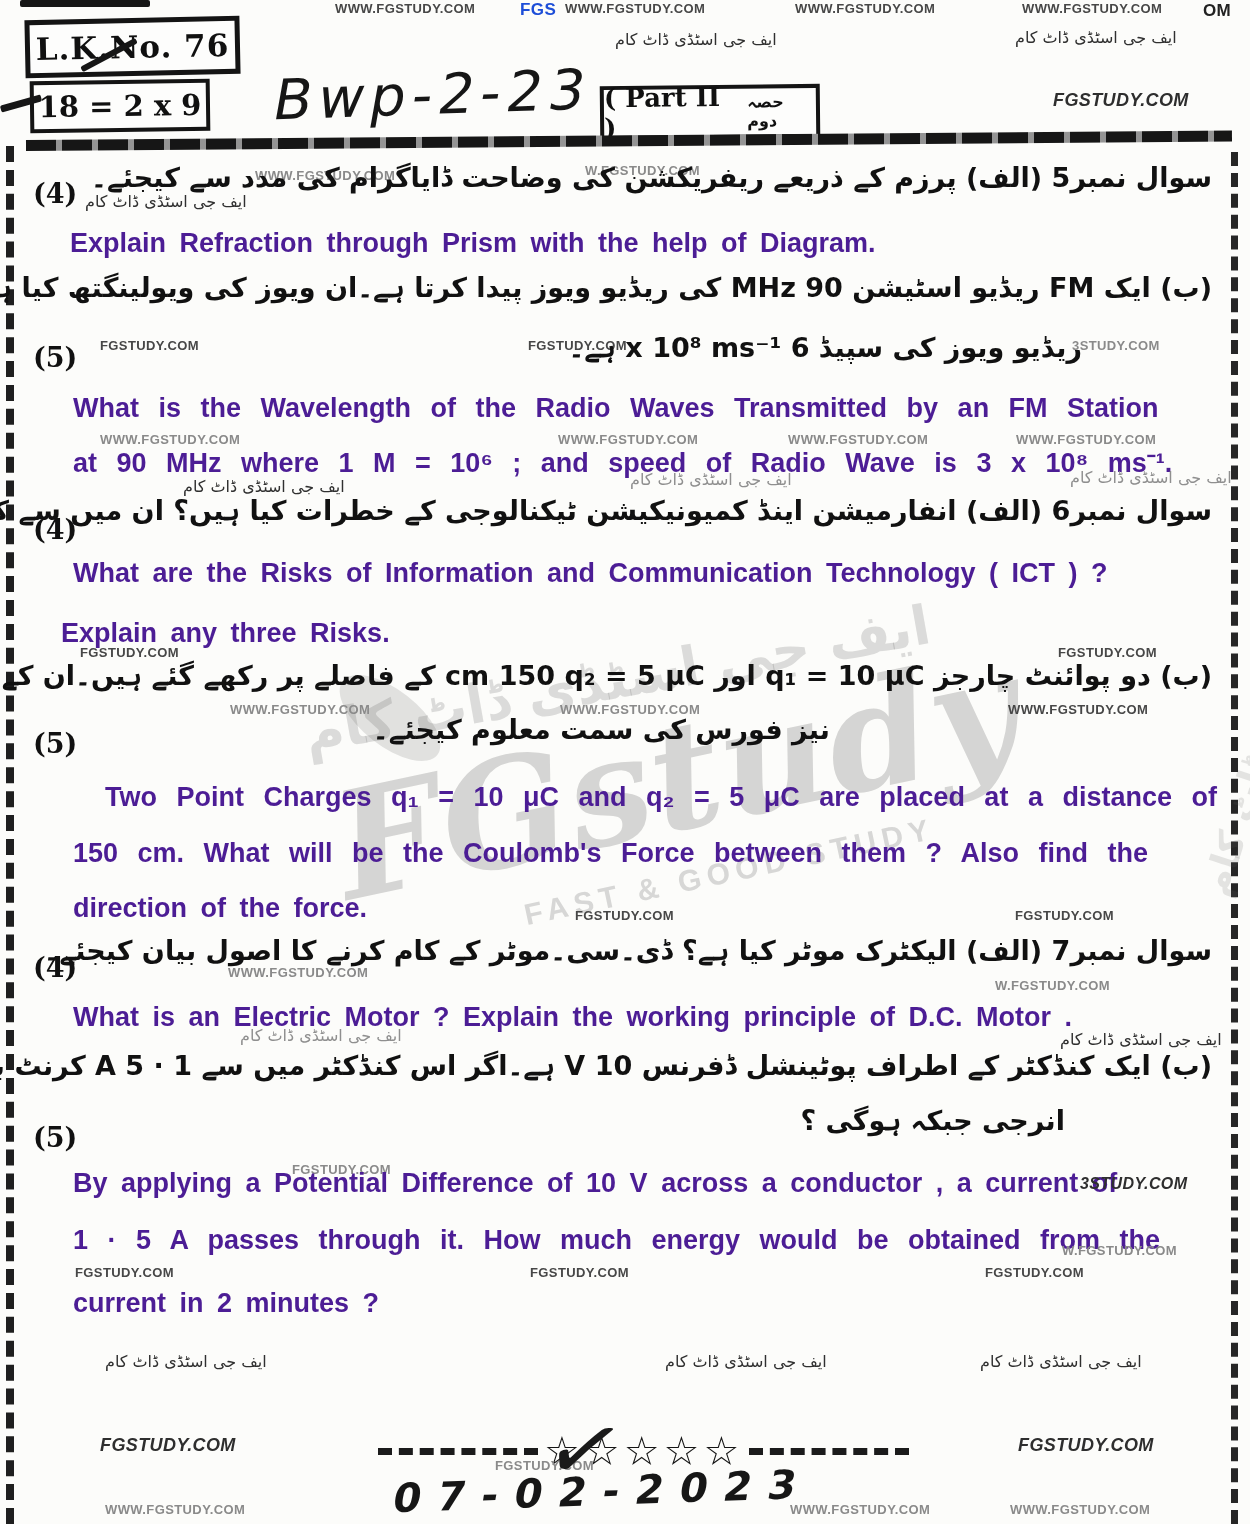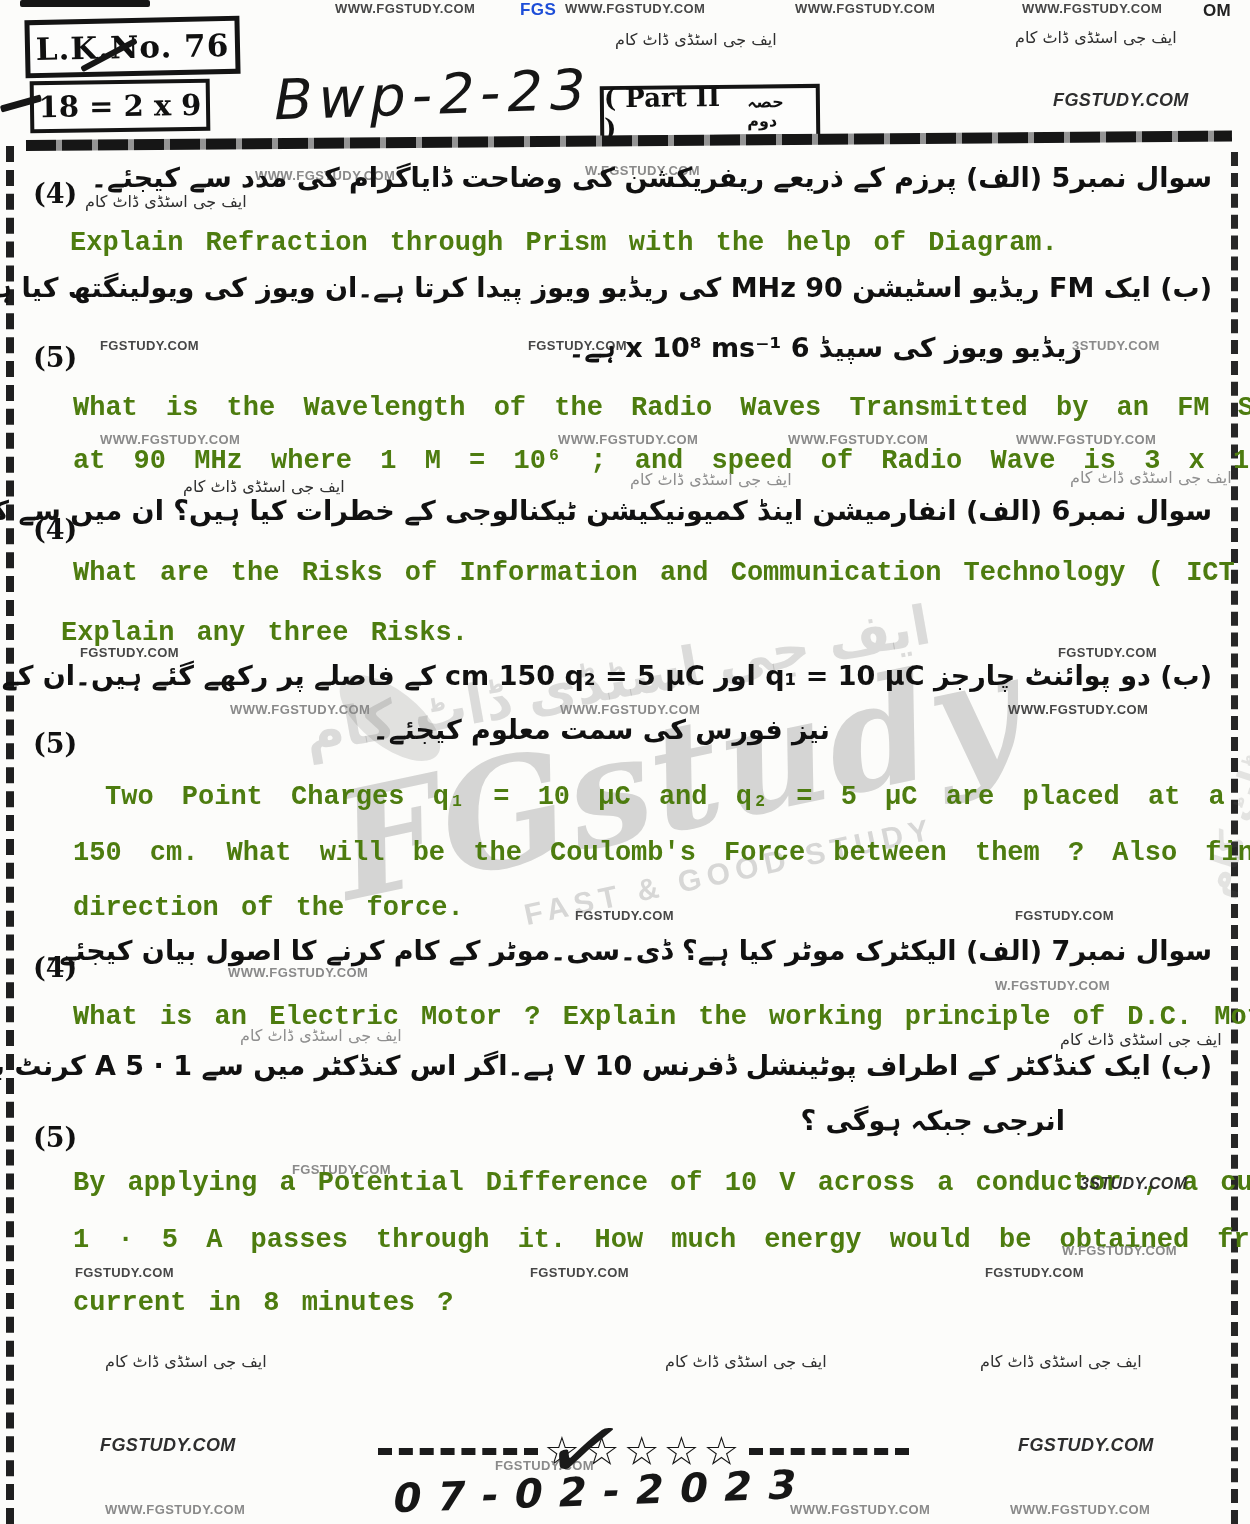--- a/index.html
+++ b/index.html
@@ -8,22 +8,22 @@
   .abs{position:absolute;}
   
   .wm{font-family:"Liberation Sans",sans-serif;font-weight:700;font-size:13px;color:#474747;
       letter-spacing:.4px;white-space:nowrap;}
   .wm.dim{color:#8a8a8a;}
   .wm.ital{font-style:italic;font-size:18px;color:#2e2e2e;}
   .wm.small{font-size:13px;}
   .wmu{font-family:"DejaVu Sans",sans-serif;font-size:16px;color:#303030;direction:rtl;white-space:nowrap;}
   .wmu.dim{color:#8f8f8f;}
   
-  .eng{font-family:Liberation Mono, monospace;font-weight:700;font-size:27px;
-       white-space:nowrap;word-spacing:6px;color:#4d7c0f;}
+  .eng{font-family:Liberation Sans, sans-serif;font-weight:700;font-size:27px;
+       white-space:nowrap;word-spacing:6px;color:#4c1d95;}
   .wide{word-spacing:12px;}
   .urdu{font-family:"DejaVu Sans","Liberation Sans",sans-serif;font-weight:700;font-size:27px;
         direction:rtl;color:#111;white-space:nowrap;}
   .marks{font-family:"DejaVu Serif",serif;font-weight:700;font-size:27px;color:#111;}
   
   .box{border:4px solid #141414;display:flex;align-items:center;justify-content:center;
        background:#fdfdfc;font-family:"DejaVu Serif",serif;font-weight:700;color:#101010;}
   .box-lk{font-size:31px;letter-spacing:1px;transform:rotate(-1.2deg);border-width:5px;}
   .box-marks{font-size:29px;transform:rotate(-0.8deg);}
   .box-part{font-size:26px;gap:12px;transform:rotate(-0.6deg);}
@@ -155,21 +155,21 @@
   <span class="abs marks" style="left:33px;top:1122px;">(5)</span>
 
   <span class="abs wm dim" style="left:292px;top:1162px;">FGSTUDY.COM</span>
   <div class="abs eng" style="left:73px;top:1168px;">By applying a Potential Difference of 10 V across a conductor , a current of</div>
   <span class="abs wm ital" style="left:1080px;top:1175px;font-size:16px;">3STUDY.COM</span>
   <div class="abs eng wide" style="left:73px;top:1225px;">1 · 5 A passes through it. How much energy would be obtained from the</div>
   <span class="abs wm dim small" style="left:1062px;top:1243px;">W.FGSTUDY.COM</span>
   <span class="abs wm" style="left:75px;top:1265px;">FGSTUDY.COM</span>
   <span class="abs wm" style="left:530px;top:1265px;">FGSTUDY.COM</span>
   <span class="abs wm" style="left:985px;top:1265px;">FGSTUDY.COM</span>
-  <div class="abs eng" style="left:73px;top:1288px;">current in 8 minutes ?</div>
+  <div class="abs eng" style="left:73px;top:1288px;">current in 2 minutes ?</div>
 
   <span class="abs wmu" style="left:105px;top:1352px;">ایف جی اسٹڈی ڈاٹ کام</span>
   <span class="abs wmu" style="left:665px;top:1352px;">ایف جی اسٹڈی ڈاٹ کام</span>
   <span class="abs wmu" style="left:980px;top:1352px;">ایف جی اسٹڈی ڈاٹ کام</span>
 
   <div class="abs stars-row" style="left:378px;top:1428px;">
     <span class="dash-seg"></span>
     <span class="stars">☆☆☆☆☆</span>
     <span class="dash-seg"></span>
   </div>

